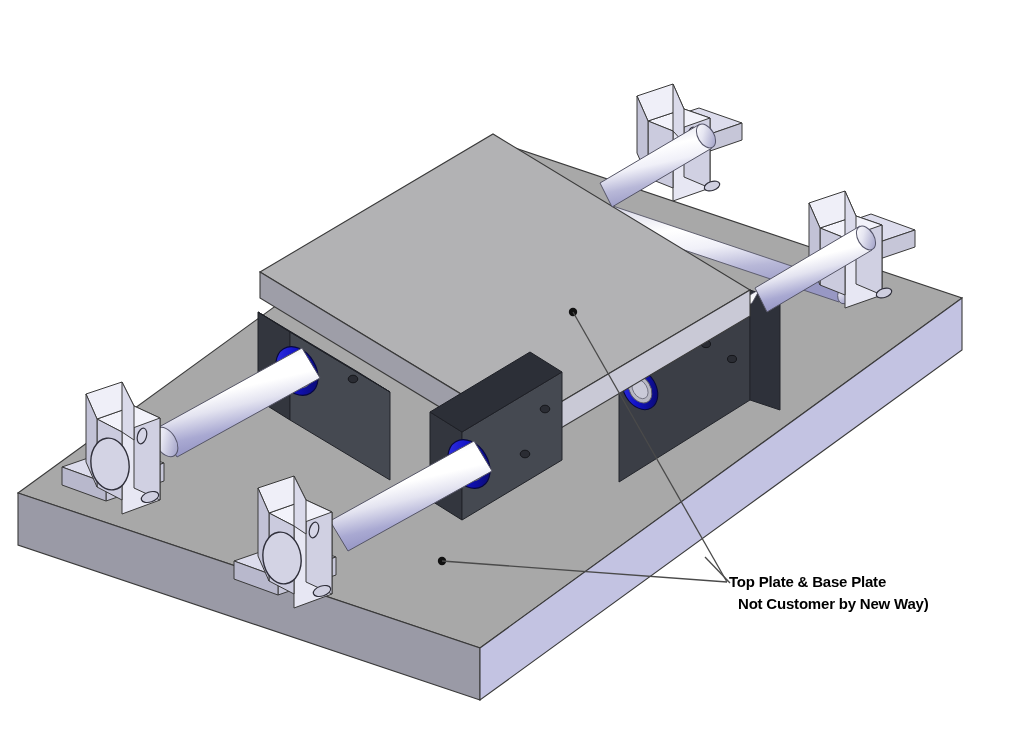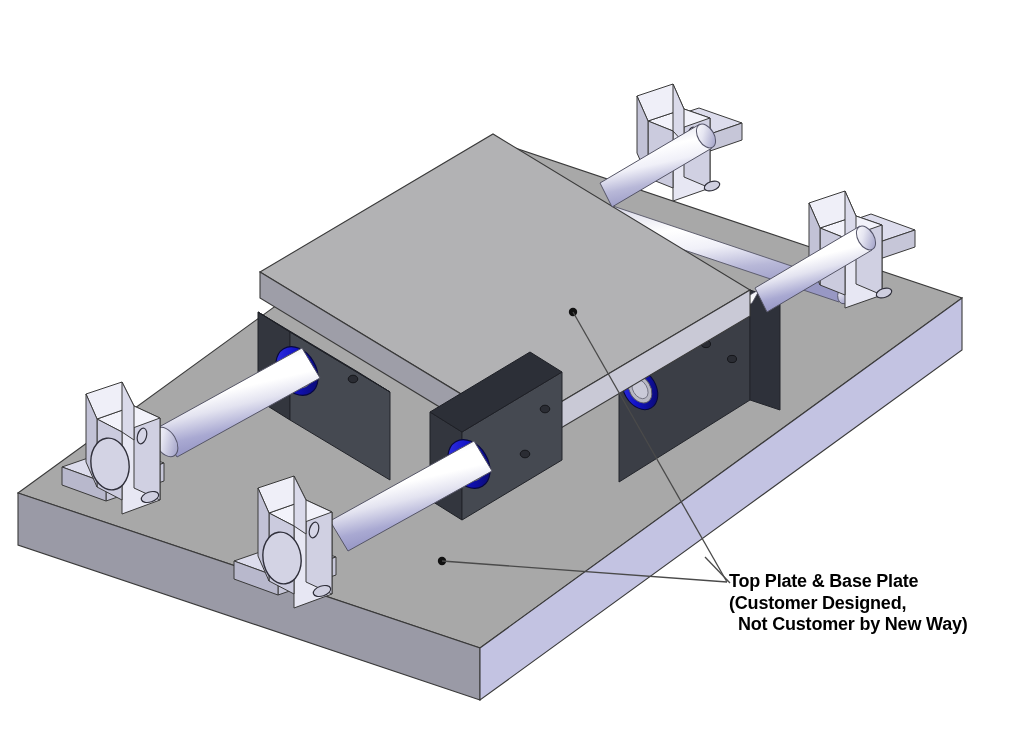--- a/index.html
+++ b/index.html
@@ -28,21 +28,21 @@
     height: 751px;
   }
   .callout-block {
     position: absolute;
     left: 729px;
     top: 571px;
     width: 290px;
     color: #000000;
     font-family: "Liberation Sans", sans-serif;
     font-weight: bold;
-    font-size: 18px;
+    font-size: 15px;
     line-height: 21.5px;
     letter-spacing: -0.2px;
     white-space: nowrap;
   }
   .callout-line-1 { display: block; }
   .callout-line-2 { display: block; }
   .callout-line-3 { display: block; padding-left: 9px; }
 </style>
 </head>
 <body>
@@ -227,17 +227,16 @@
       <circle cx="442" cy="561" r="4.2" fill="#111111"></circle>
       <polyline points="442,561 727,582" fill="none" stroke="#4A4A4A" stroke-width="1.3"></polyline>
 
       <polyline points="705,557 730,583" fill="none" stroke="#4A4A4A" stroke-width="1.3"></polyline>
     </g>
 
   </svg>
 
   <div class="callout-block">
     <span class="callout-line-1">Top Plate &amp; Base Plate</span>
-    <span class="callout-line-2">(Customer Designed,</span>
     <span class="callout-line-3">Not Customer by New Way)</span>
   </div>
 
 </div>
 
 </body></html>

